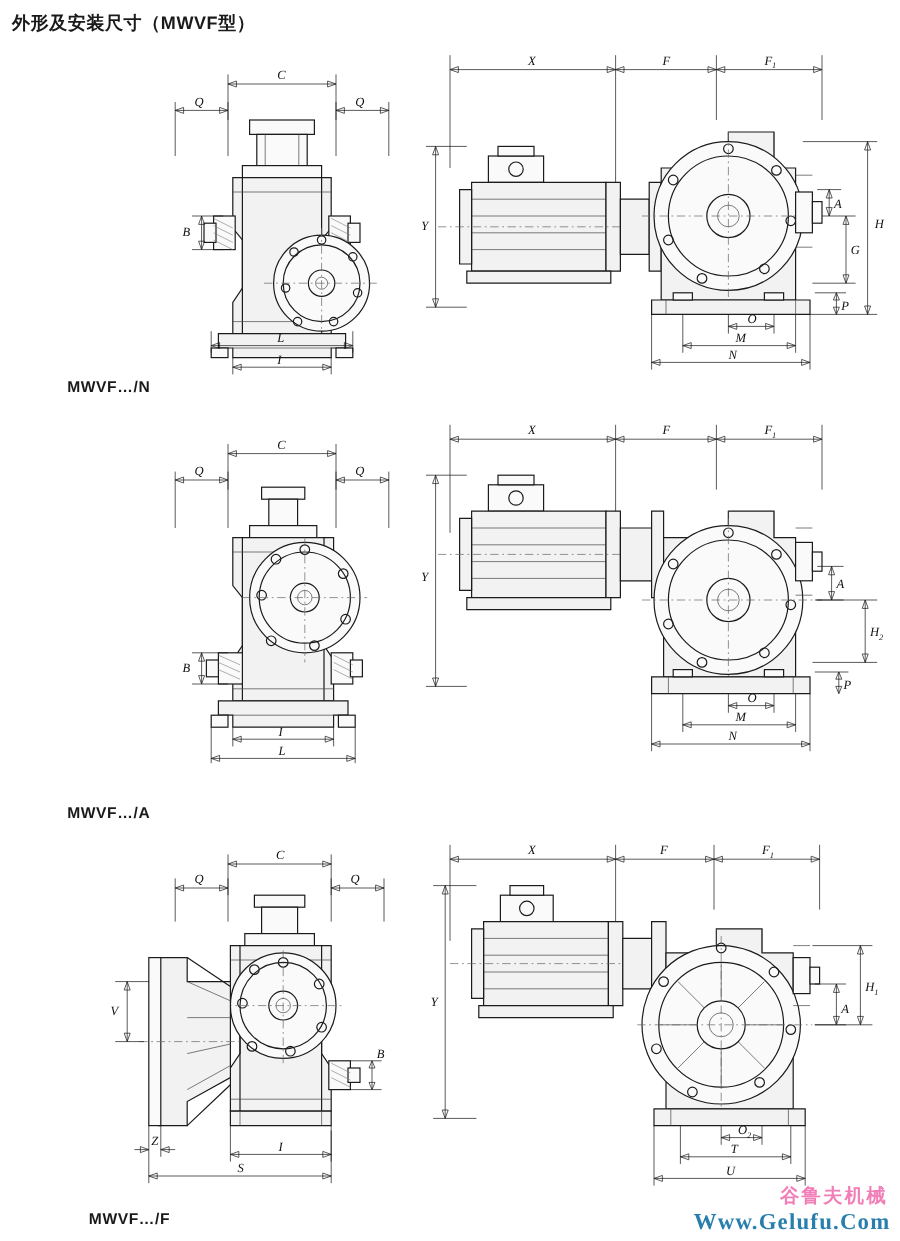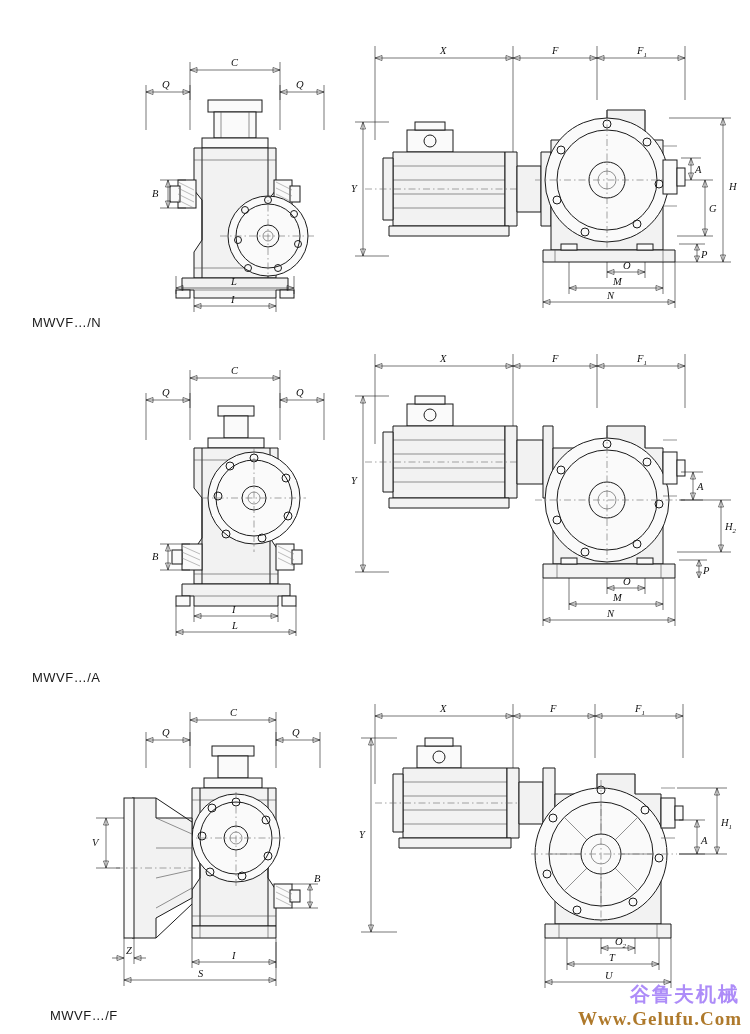--- a/index.html
+++ b/index.html
@@ -10,50 +10,51 @@
     color:#1a1a1a;
     position:relative;
     overflow:hidden;
   }
   .page{position:absolute;left:0;top:0;width:750px;height:1034px;}
   .title{
     position:absolute;left:10px;top:10px;
     font-size:15px;font-weight:bold;letter-spacing:0.5px;
   }
   .variant-label{
-    position:absolute;font-size:13px;font-weight:normal;letter-spacing:0.5px;
+    position:absolute;font-size:13px;font-weight:bold;letter-spacing:0.5px;margin-left:24px;
   }
   .blk{position:absolute;}
   svg{display:block;overflow:visible;}
   .ln{stroke:#1b1b1b;stroke-width:1;fill:none;}
   .ln-thin{stroke:#4a4a4a;stroke-width:0.6;fill:none;}
   .dim{stroke:#1b1b1b;stroke-width:0.6;fill:none;}
   .cl{stroke:#6a6a6a;stroke-width:0.6;fill:none;stroke-dasharray:7 3 1.5 3;}
   .hatch{stroke:#7a7a7a;stroke-width:0.5;fill:none;}
   .fillgray{fill:#f2f2f2;stroke:#1b1b1b;stroke-width:1;}
   .filllight{fill:#fafafa;stroke:#1b1b1b;stroke-width:1;}
   .lbl-i{font-family:"Liberation Serif", serif;font-size:10.5px;fill:#111;font-style:italic;}
   .sub{font-size:7px;}
   .wm{
     position:absolute;right:8px;bottom:4px;
-    font-size:19px;font-weight:bold;color:#a16207;opacity:.85;
+    font-size:19px;font-weight:bold;color:#0369a1;opacity:.85;
     letter-spacing:1px;
     font-family:"Liberation Serif", serif;
   }
   .wm2{
     position:absolute;right:10px;bottom:26px;
-    font-size:20px;font-weight:bold;color:#8b5cf6;opacity:.7;
+    font-size:16px;font-weight:bold;color:#ec4899;opacity:.7;
     letter-spacing:2px;
   }
 </style>
 </head>
 <body>
 
 <div class="page">
 
+  <div class="title">外形及安装尺寸（MWVF型）</div>
 
   <div class="blk" style="left:90px;top:40px;">
     <svg width="240" height="270" viewBox="0 0 240 270">
 
       <g>
         <path class="dim" d="M100 22 L100 60 M190 22 L190 60"></path>
         <path class="dim" d="M100 30 L190 30"></path>
         <path class="dim" d="M100 30 l7 -2.5 v5 z" fill="#1b1b1b"></path>
         <path class="dim" d="M190 30 l-7 -2.5 v5 z" fill="#1b1b1b"></path>
         <text class="lbl-i" x="141" y="26">C</text>

